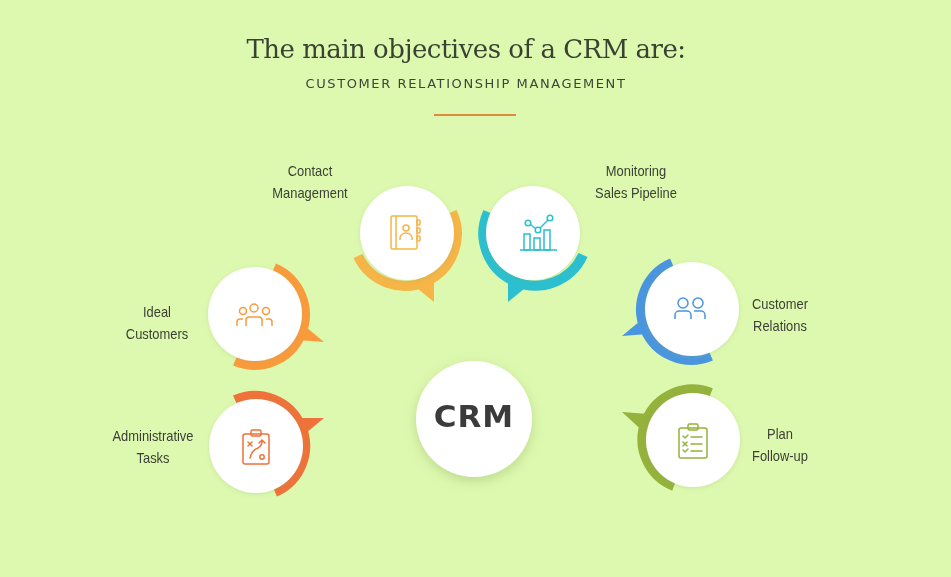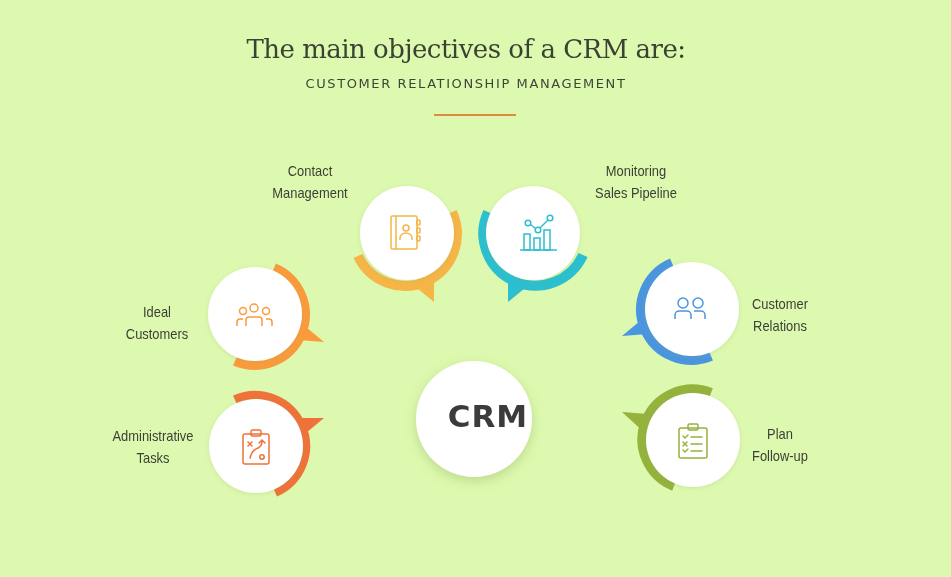--- a/index.html
+++ b/index.html
@@ -30,21 +30,21 @@
     position: absolute;
     font-family: "Liberation Sans", sans-serif;
     font-size: 15px; line-height: 22px; color: #3b3f36;
     text-align: center; white-space: nowrap;
     transform: scaleX(0.86);
   }
   .crm-text {
     position: absolute; left: 416px; top: 398px; width: 116px;
     text-align: center;
     font-family: "DejaVu Sans", sans-serif; font-weight: bold;
-    font-size: 31px; color: #3b3b3b; letter-spacing: 1px; padding-left: 14px;
+    font-size: 31px; color: #3b3b3b; letter-spacing: 1px;
   }
 </style>
 </head>
 <body>
 
 <div class="title">The main objectives of a CRM are:</div>
 <div class="subtitle">CUSTOMER RELATIONSHIP MANAGEMENT</div>
 <div class="divider"></div>
 
 <svg class="diagram" width="951" height="577" viewBox="0 0 951 577">

